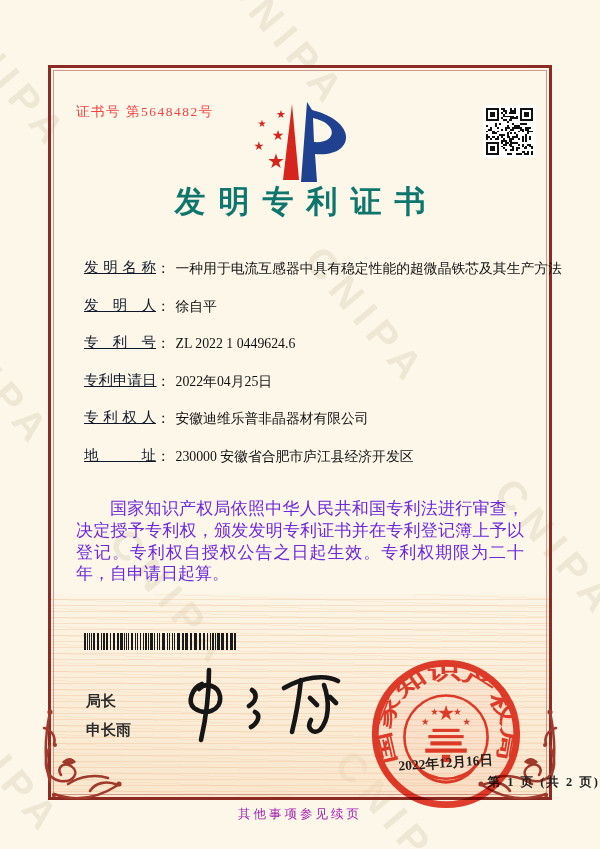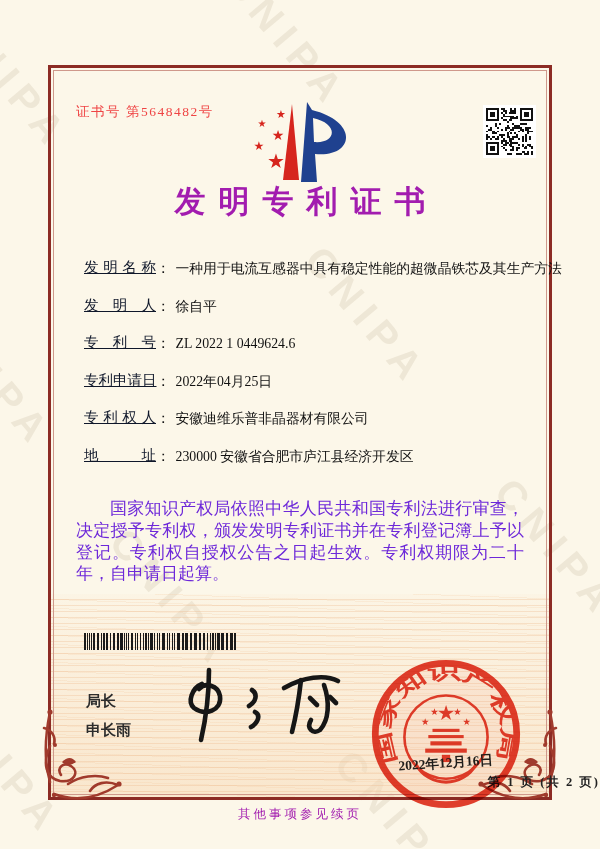--- a/index.html
+++ b/index.html
@@ -42,21 +42,21 @@
     position:absolute;left:76px;top:103px;z-index:3;
     font-size:13.5px;letter-spacing:1.5px;color:#ef4444;
   }
   .logo{position:absolute;left:228px;top:96px;width:145px;height:88px;z-index:3;}
   .qr{
     position:absolute;left:483px;top:105px;width:47px;height:47px;z-index:3;
     background:#fff;padding:3px;
   }
   .title{
     position:absolute;left:0;right:0;top:181px;z-index:3;
-    text-align:center;font-size:31px;font-weight:600;color:#a21caf;
+    text-align:center;font-size:31px;font-weight:600;color:#0f766e;
     letter-spacing:13px;padding-left:13px;
   }
   
   .fields{position:absolute;left:84px;top:256px;width:444px;z-index:3;}
   .frow{height:23px;margin-bottom:14.6px;white-space:nowrap;line-height:23px;}
   .flabel{
     display:inline-block;width:72px;vertical-align:top;
     text-align:justify;text-align-last:justify;
     font-size:14.5px;color:#0f172a;text-decoration:underline;
   }

